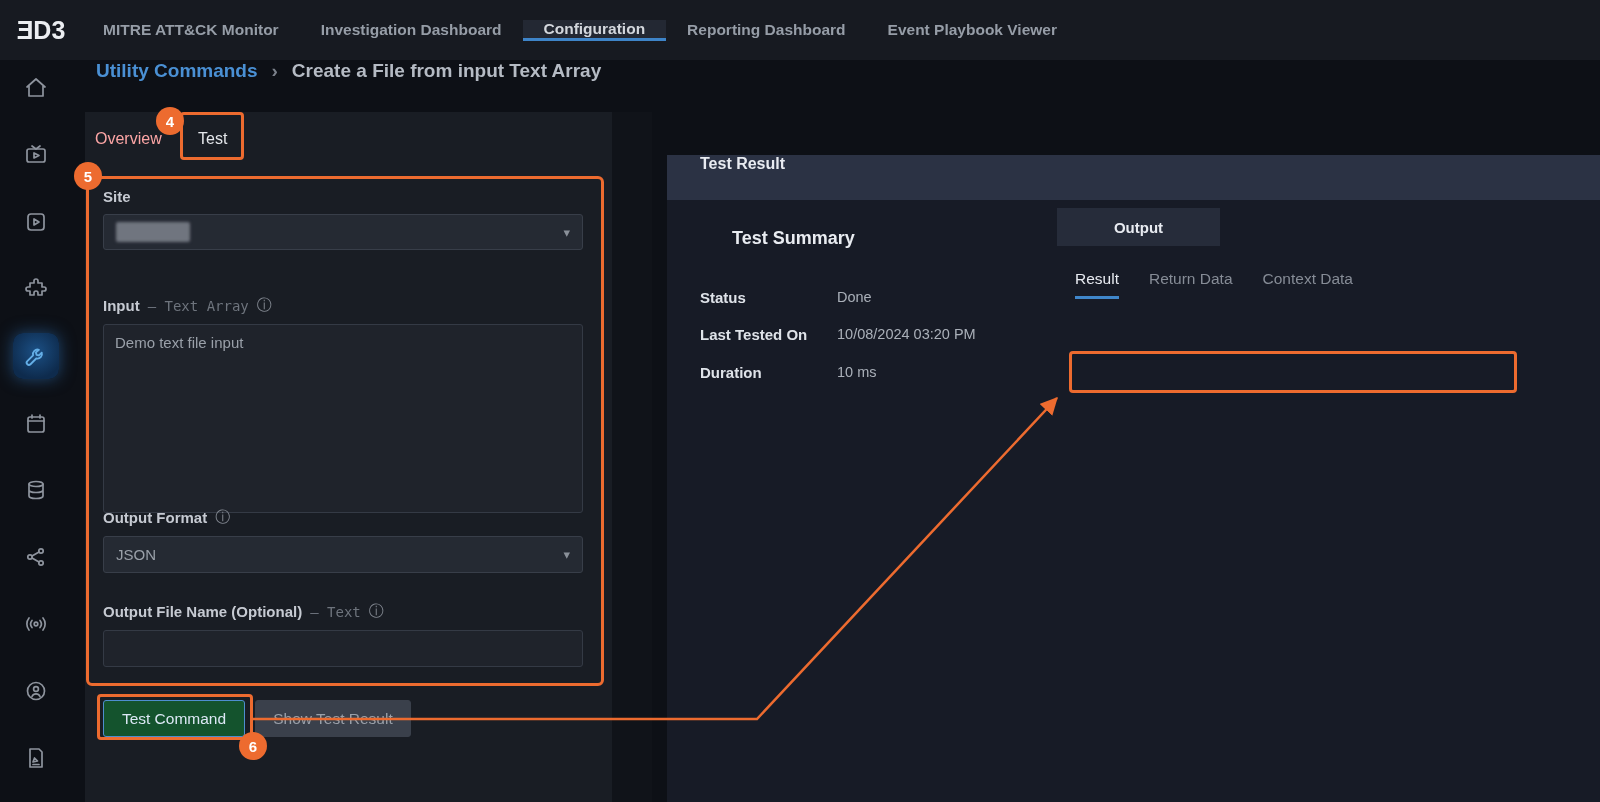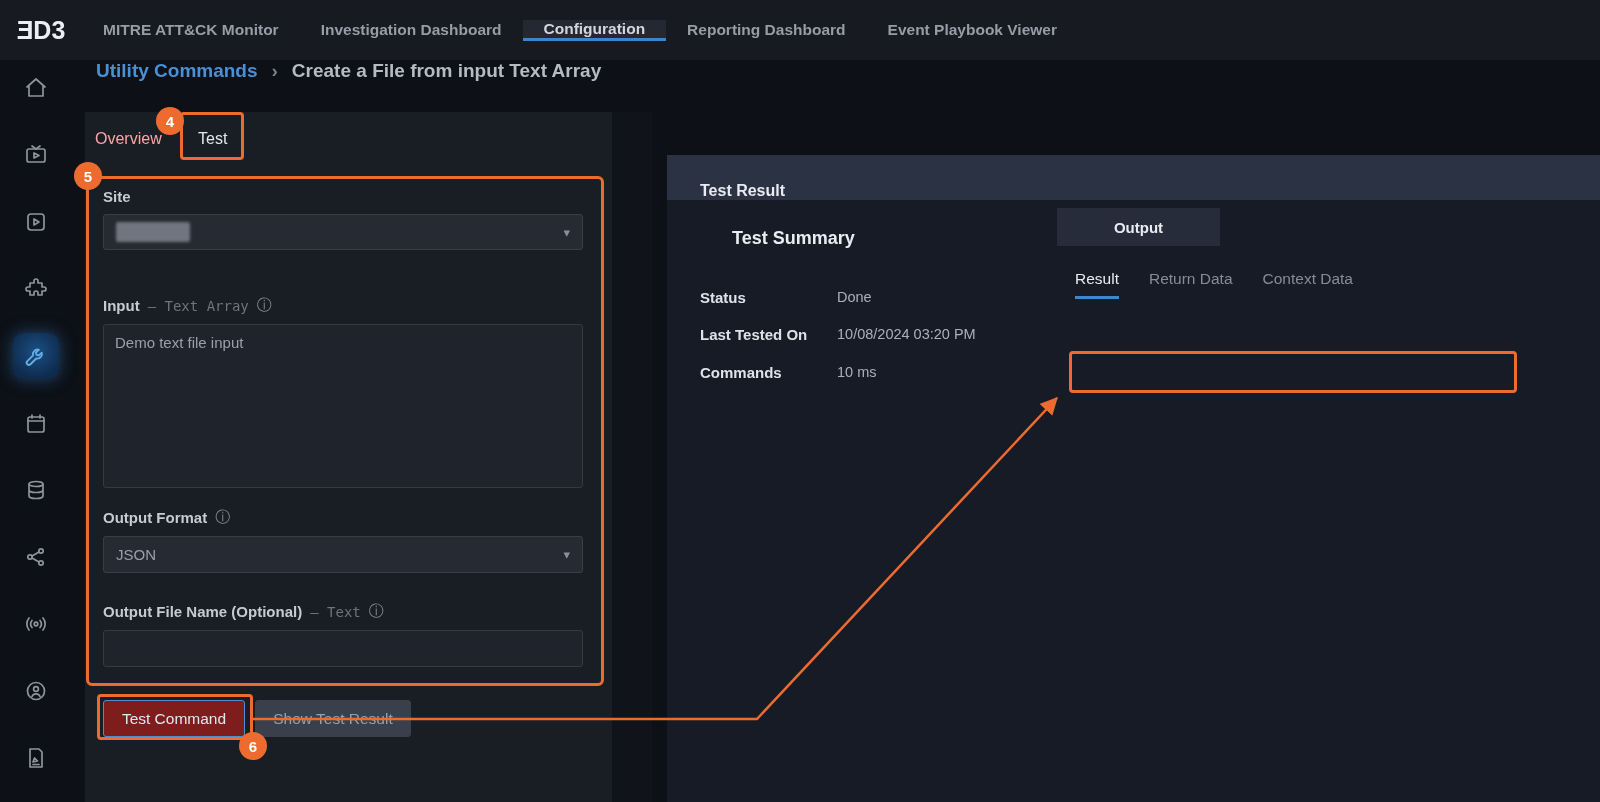--- a/index.html
+++ b/index.html
@@ -31,31 +31,31 @@
   .tab { position:absolute; font-size:16px; cursor:pointer; }
   .tab-overview { left:10px; top:18px; color:#fca5a5; }
   .tab-test { left:113px; top:18px; color:#e4e7eb; }
   .field-label { position:absolute; left:18px; font-size:15px; font-weight:bold; color:#c6cad2; display:flex; align-items:center; gap:8px; }
   .type-hint { font-family:"DejaVu Sans Mono", monospace; font-size:14px; font-weight:normal; color:#6e747d; }
   .info-icon { color:#80868f; font-size:15px; font-weight:normal; cursor:pointer; }
   .select-box { position:absolute; left:18px; width:480px; height:36px; background:#252a33; border:1px solid #383e49; border-radius:3px; display:flex; align-items:center; padding:0 12px; cursor:pointer; }
   .select-value { color:#9aa0a9; font-size:15px; }
   .redacted { width:74px; height:20px; background:#70757f; border-radius:2px; filter:blur(1.6px); }
   .chevron { margin-left:auto; color:#8a9099; font-size:13px; }
-  .textarea { position:absolute; left:18px; top:212px; width:480px; height:164px; background:#1f232b; border:1px solid #343a45; border-radius:3px; color:#9aa0a9; font-size:15px; font-family:"Liberation Sans", sans-serif; padding:9px 11px; resize:none; outline:none; }
+  .textarea { position:absolute; left:18px; top:212px; width:480px; height:189px; background:#1f232b; border:1px solid #343a45; border-radius:3px; color:#9aa0a9; font-size:15px; font-family:"Liberation Sans", sans-serif; padding:9px 11px; resize:none; outline:none; }
   .text-input { position:absolute; left:18px; top:518px; width:480px; height:37px; background:#1f232b; border:1px solid #343a45; border-radius:3px; color:#c9cdd4; font-size:15px; padding:0 11px; outline:none; }
   .btn { position:absolute; top:588px; height:37px; border-radius:3px; font-size:15.5px; display:flex; align-items:center; justify-content:center; cursor:pointer; }
-  .btn-test { left:18px; width:142px; background:#7f1d1d; border:1px solid #4e8ecf; color:#dce8f5; }
+  .btn-test { left:18px; width:142px; background:#14532d; border:1px solid #4e8ecf; color:#dce8f5; }
   .btn-show { left:170px; width:156px; background:#3a404b; border:1px solid #3a404b; color:#9aa0a9; }
 
   .divider-strip { position:absolute; left:612px; top:112px; width:40px; height:690px; background:#101319; }
 
   
   .result-panel { position:absolute; left:667px; top:155px; width:933px; height:647px; background:#171b26; }
-  .result-header { position:absolute; left:0; top:0; width:100%; height:45px; background:#2b3244; display:flex; align-items:flex-end; padding-left:33px; color:#e8ebf1; font-size:16px; font-weight:bold; }
+  .result-header { position:absolute; left:0; top:0; width:100%; height:45px; background:#2b3244; display:flex; align-items:flex-start; padding-left:33px; color:#e8ebf1; font-size:16px; font-weight:bold; }
   .summary-title { position:absolute; left:33px; top:73px; color:#e9ecf1; font-size:18px; font-weight:bold;margin-left:32px; }
   .sum-row { position:absolute; left:33px; width:340px; display:flex; }
   .sum-label { width:137px; color:#dfe3e9; font-size:15px; font-weight:bold; }
   .sum-value { color:#aab0b9; font-size:14.5px; }
   .output-tab { position:absolute; left:390px; top:53px; width:163px; height:38px; background:#262c3a; display:flex; align-items:center; justify-content:center; color:#e8ebf1; font-size:15px; font-weight:bold; cursor:pointer; }
   .subtabs { position:absolute; left:408px; top:115px; display:flex; gap:30px; }
   .subtab { font-size:15.5px; color:#868c96; padding-bottom:8px; cursor:pointer; }
   .subtab.active { color:#e8ebf1; border-bottom:3px solid #3f86ca; }
   .result-table { position:absolute; left:406px; top:155px; width:440px; border-collapse:collapse; }
   .result-table th { background:#2f343e; color:#f2f4f7; font-size:15.5px; font-weight:bold; height:35px; border:1px solid #6b717b; text-align:center; }
@@ -216,21 +216,21 @@
 
     <div class="sum-row" style="top:134px;">
       <span class="sum-label">Status</span>
       <span class="sum-value">Done</span>
     </div>
     <div class="sum-row" style="top:171px;">
       <span class="sum-label">Last Tested On</span>
       <span class="sum-value">10/08/2024 03:20 PM</span>
     </div>
     <div class="sum-row" style="top:209px;">
-      <span class="sum-label">Commands</span>
+      <span class="sum-label">Duration</span>
       <span class="sum-value">10 ms</span>
     </div>
 
     <div class="output-tab">Output</div>
 
     <div class="subtabs">
       <div class="subtab active">Result</div>
       <div class="subtab">Return Data</div>
       <div class="subtab">Context Data</div>
     </div>

